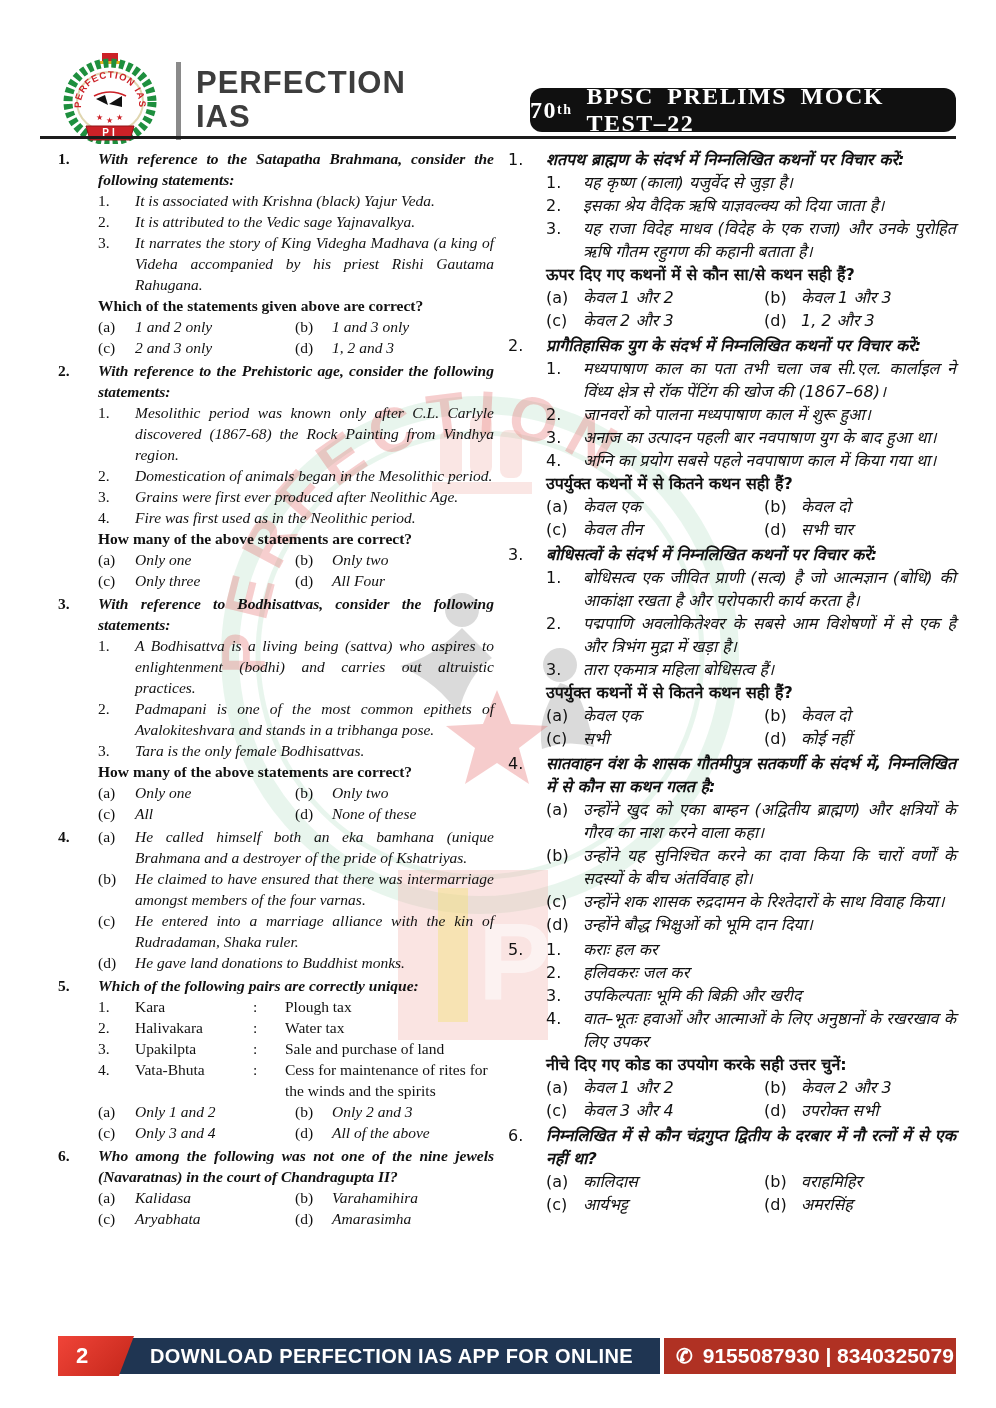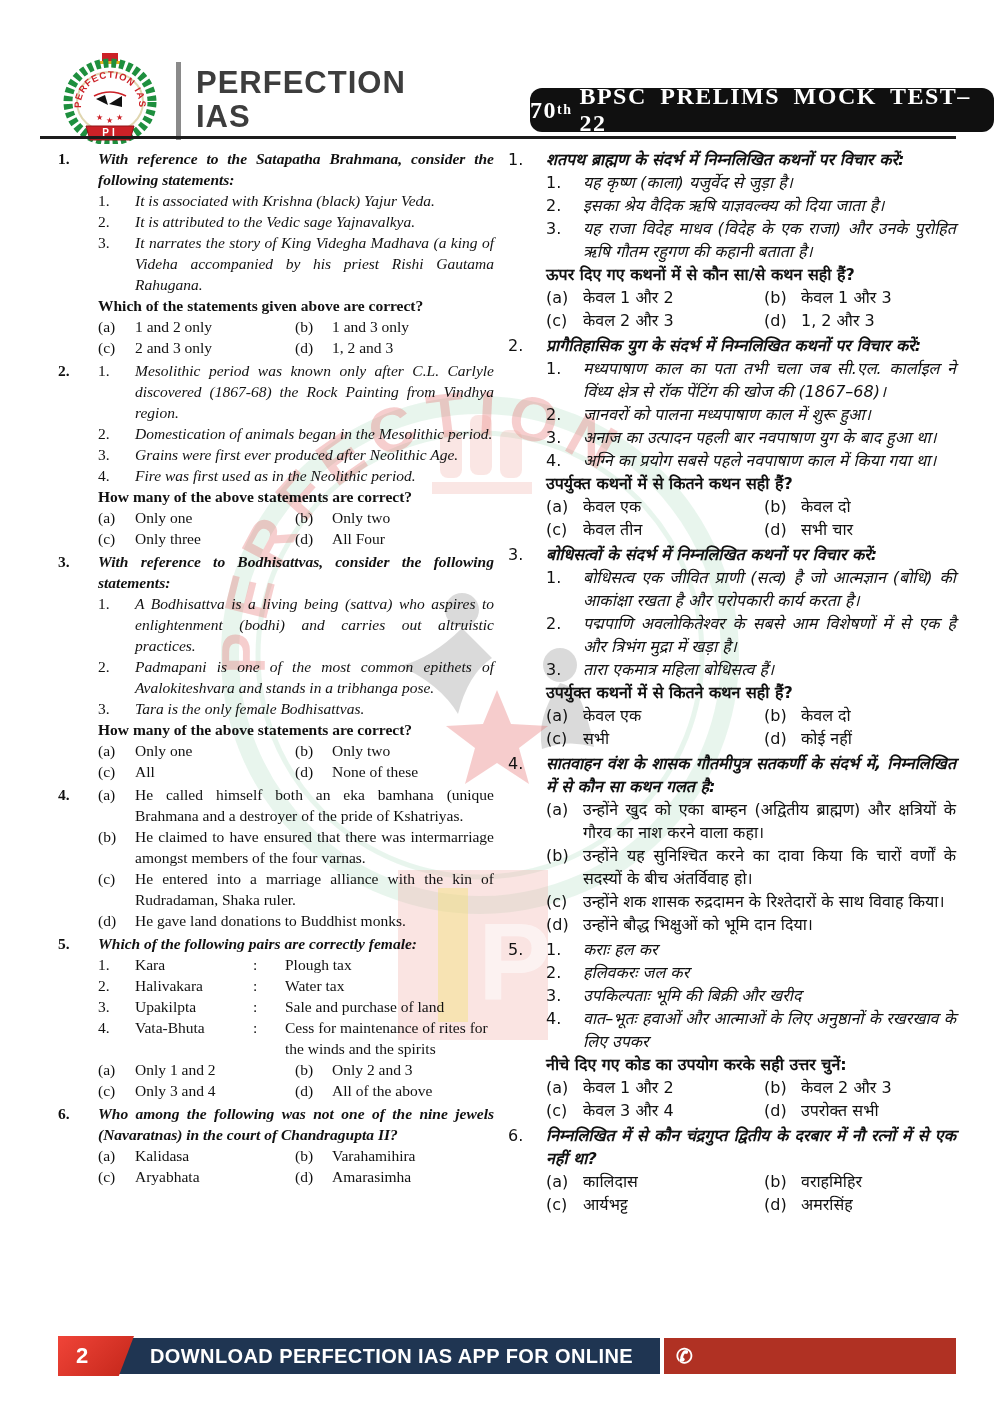--- a/index.html
+++ b/index.html
@@ -5,24 +5,24 @@
   html,body{margin:0;padding:0;}
   body{
     width:996px;height:1408px;position:relative;background:#ffffff;
     font-family:"Liberation Serif",serif;color:#111;overflow:hidden;
   }
   
   .logo-emblem{position:absolute;left:56px;top:52px;width:108px;height:92px;}
   .brand-divider{position:absolute;left:176px;top:62px;width:5px;height:78px;background:#8a8a8a;}
   .brand-text{position:absolute;left:196px;top:66px;font-family:"Liberation Sans",sans-serif;
     font-weight:bold;color:#3d3d3d;font-size:31px;line-height:34px;letter-spacing:1px;}
-  .banner{position:absolute;left:530px;top:88px;width:464px;height:44px;background:#101010;
+  .banner{position:absolute;left:530px;top:88px;width:426px;height:44px;background:#101010;
     border-radius:12px;color:#fff;display:flex;align-items:center;justify-content:center;
     font-weight:bold;font-size:24px;letter-spacing:1.5px;word-spacing:6px;}
-  .banner sup{font-size:58%;margin-right:7px;font-family:Liberation Serif, serif;}
+  .banner sup{font-size:58%;margin-right:14px;font-family:Liberation Serif, serif;}
   .header-rule{position:absolute;left:40px;top:136px;width:916px;height:3px;background:#1c1c1c;}
   
   .watermark{position:absolute;left:0;top:0;width:996px;height:1408px;z-index:0;pointer-events:none;}
   
   .col{position:absolute;top:148px;z-index:1;}
   #col-en{left:58px;width:436px;font-size:15.5px;line-height:21px;}
   #col-hi{left:508px;width:448px;font-family:"DejaVu Sans",sans-serif;font-size:16px;line-height:23px;}
   .question{display:flex;margin-bottom:2px;}
   .q-num{width:40px;flex:none;font-weight:bold;}
   #col-hi .q-num{font-weight:normal;width:38px;}
@@ -33,21 +33,21 @@
   .s-text{flex:1;text-align:justify;font-style:italic;}
   .s-term{width:118px;flex:none;}
   .s-sep{width:32px;flex:none;}
   .s-def{flex:1;}
   .q-prompt{font-weight:bold;}
   .opts-grid{display:grid;grid-template-columns:197px 1fr;}
   #col-hi .opts-grid{grid-template-columns:218px 1fr;}
   .opt{display:flex;}
   .opts-list .opt{width:100%;}
   .o-label{width:37px;flex:none;}
-  .o-text{flex:1;text-align:justify;}
+  .o-text{flex:1;text-align:justify;font-style:italic;}
   
   .footer{position:absolute;left:58px;top:1338px;width:898px;height:36px;z-index:2;}
   .footer-navy{position:absolute;left:0;top:0;width:602px;height:36px;background:#1f3552;
     color:#fff;font-family:"Liberation Sans",sans-serif;font-weight:bold;font-size:20px;
     line-height:36px;padding-left:92px;box-sizing:border-box;letter-spacing:.4px;}
   .footer-red{position:absolute;left:606px;top:0;width:292px;height:36px;background:#b03123;
     color:#fff;font-family:"Liberation Sans",sans-serif;font-weight:bold;font-size:21px;
     display:flex;align-items:center;gap:10px;padding-left:12px;box-sizing:border-box;}
   .page-badge{position:absolute;left:0;top:-2px;width:76px;height:40px;
     background:linear-gradient(135deg,#f04438,#c3261a);
@@ -163,20 +163,21 @@
           <div class="opt">
             <span class="o-label">(d)</span>
             <span class="o-text">1, 2 and 3</span>
           </div>
         </div>
       </div>
     </div>
     <div class="question">
       <span class="q-num">2.</span>
       <div class="q-body">
+        <div class="q-intro">With reference to the Prehistoric age, consider the following statements:</div>
         <div class="stmt">
           <span class="s-num">1.</span>
           <span class="s-text">Mesolithic period was known only after C.L. Carlyle discovered (1867-68) the Rock Painting from Vindhya region.</span>
         </div>
         <div class="stmt">
           <span class="s-num">2.</span>
           <span class="s-text">Domestication of animals began in the Mesolithic period.</span>
         </div>
         <div class="stmt">
           <span class="s-num">3.</span>
@@ -263,21 +264,21 @@
           <div class="opt">
             <span class="o-label">(d)</span>
             <span class="o-text">He gave land donations to Buddhist monks.</span>
           </div>
         </div>
       </div>
     </div>
     <div class="question">
       <span class="q-num">5.</span>
       <div class="q-body">
-        <div class="q-intro">Which of the following pairs are correctly female:</div>
+        <div class="q-intro">Which of the following pairs are correctly unique:</div>
         <div class="stmt">
           <span class="s-num">1.</span>
           <span class="s-term">Kara</span>
           <span class="s-sep">:</span>
           <span class="s-def">Plough tax</span>
         </div>
         <div class="stmt">
           <span class="s-num">2.</span>
           <span class="s-term">Halivakara</span>
           <span class="s-sep">:</span>
@@ -545,17 +546,18 @@
       </div>
     </div>
   </div>
 
 <div class="footer">
   <div class="footer-navy">
     <span>DOWNLOAD PERFECTION IAS APP FOR ONLINE CLASSES</span>
   </div>
   <div class="footer-red">
     <span class="phone-icon">✆</span>
+    <span>9155087930 | 8340325079</span>
   </div>
   <div class="page-badge">
     <span>2</span>
   </div>
 </div>
 
 </body></html>

